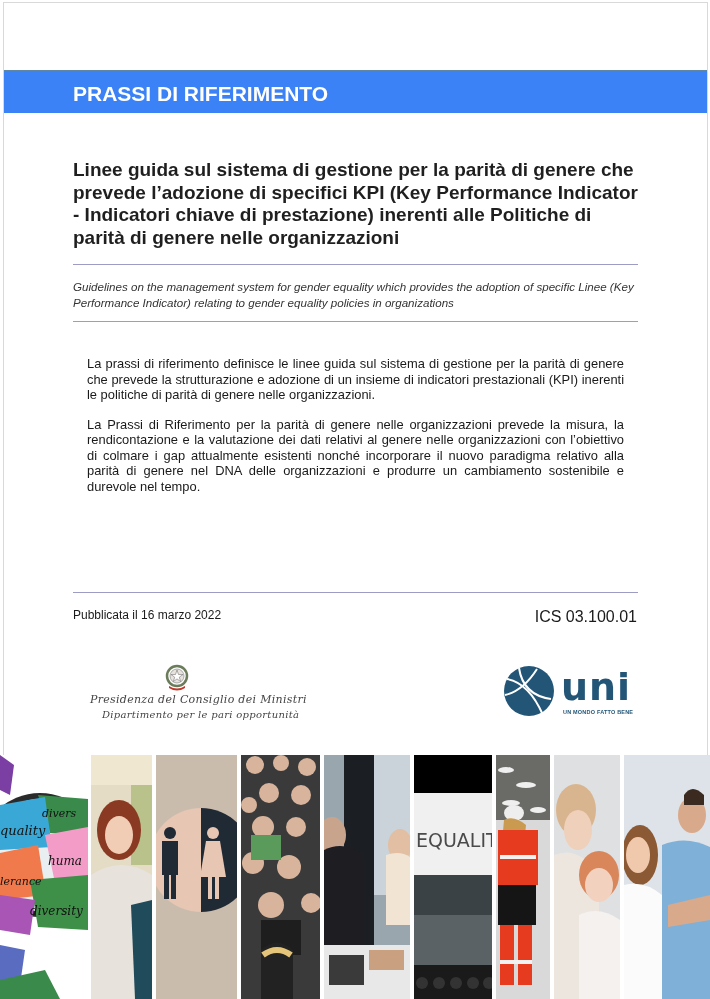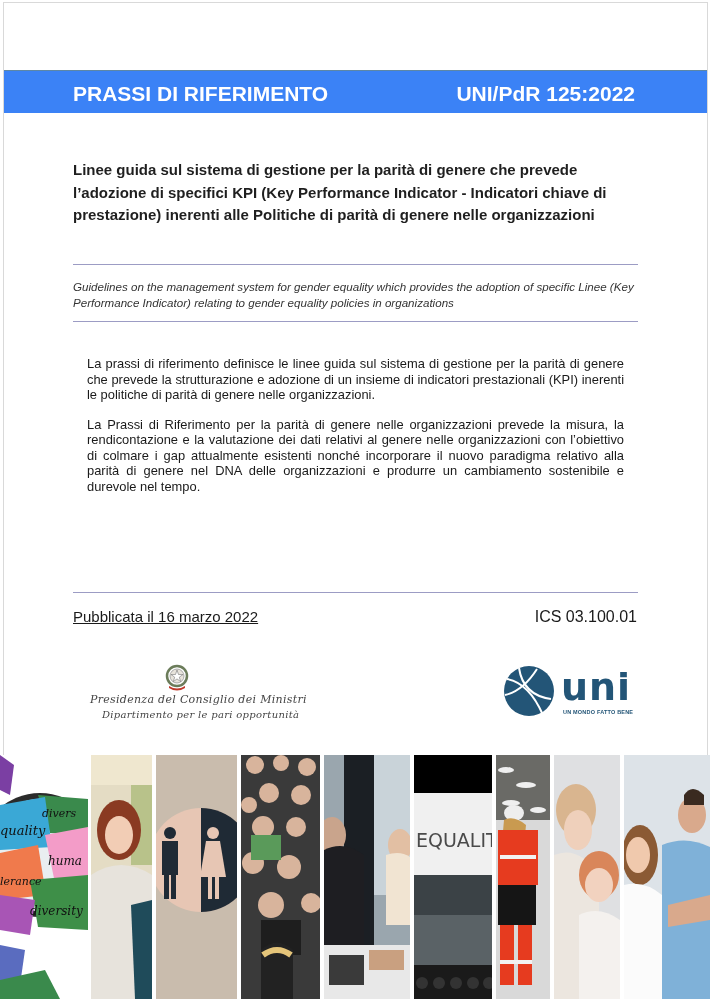--- a/index.html
+++ b/index.html
@@ -18,37 +18,37 @@
     }
     .banner-left, .banner-right {
       position: absolute; top: 11px; color: #fff; font-weight: bold;
       font-size: 21px; letter-spacing: 0px; font-family: "Liberation Sans", sans-serif;
     }
     .banner-left { left: 69px; }
     .banner-right { right: 72px; }
 
     .title {
       position: absolute; left: 73px; top: 159px; width: 570px;
-      font-size: 15px; font-weight: bold; line-height: 22.5px; color: #1f1f1f;
+      font-size: 19px; font-weight: bold; line-height: 22.5px; color: #1f1f1f;
     }
 
     .rule { position: absolute; left: 73px; width: 565px; height: 1px; background: #9c9cc4; }
 
     .subtitle {
       position: absolute; left: 73px; top: 279px; width: 570px;
       font-size: 11.6px; font-style: italic; line-height: 15.5px; color: #333;
     }
 
     .body-text {
       position: absolute; left: 73px; top: 342px; width: 565px;
       font-size: 12.9px; line-height: 15.5px; color: #1a1a1a; text-align: justify;
     }
     .body-text p { margin: 14px; }
 
-    .pub-date { position: absolute; left: 73px; top: 608px; font-size: 15px; color: #1a1a1a; text-decoration: underline; }
+    .pub-date { position: absolute; left: 73px; top: 608px; font-size: 12px; color: #1a1a1a; }
     .ics { position: absolute; right: 73px; top: 608px; font-size: 16px; color: #1a1a1a; }
 
     .gov-logo { position: absolute; left: 70px; top: 660px; width: 210px; height: 70px; }
     .emblem { position: absolute; left: 94px; top: 3px; width: 26px; height: 30px; }
     .gov-line1, .gov-line2 {
       position: absolute; font-family: "DejaVu Serif", serif; font-style: italic;
       color: #444; white-space: nowrap;
     }
     .gov-line1 { left: 20px; top: 33px; font-size: 11px; letter-spacing: 0.3px; }
     .gov-line2 { left: 32px; top: 49px; font-size: 10px; letter-spacing: 0.3px; }
@@ -68,21 +68,20 @@
     .strip { position: absolute; top: 0; height: 244px; overflow: hidden; }
     .strip svg { width: 100%; height: 100%; display: block; }
   </style>
 </head>
 <body>
 
 <div class="page"></div>
 
 <div class="banner">
   <span class="banner-left">PRASSI DI RIFERIMENTO</span>
-  <span class="banner-right">UNI/PdR 125:2022</span>
 </div>
 
 <div class="title">Linee guida sul sistema di gestione per la parità di genere che prevede l’adozione di specifici KPI (Key Performance Indicator - Indicatori chiave di prestazione) inerenti alle Politiche di parità di genere nelle organizzazioni</div>
 
 <div class="rule" style="top:264px;"></div>
 <div class="subtitle">Guidelines on the management system for gender equality which provides the adoption of specific Linee (Key Performance Indicator) relating to gender equality policies in organizations</div>
 <div class="rule" style="top:321px;"></div>
 
 <div class="body-text">
   <p>La prassi di riferimento definisce le linee guida sul sistema di gestione per la parità di genere che prevede la strutturazione e adozione di un insieme di indicatori prestazionali (KPI) inerenti le politiche di parità di genere nelle organizzazioni.</p>

